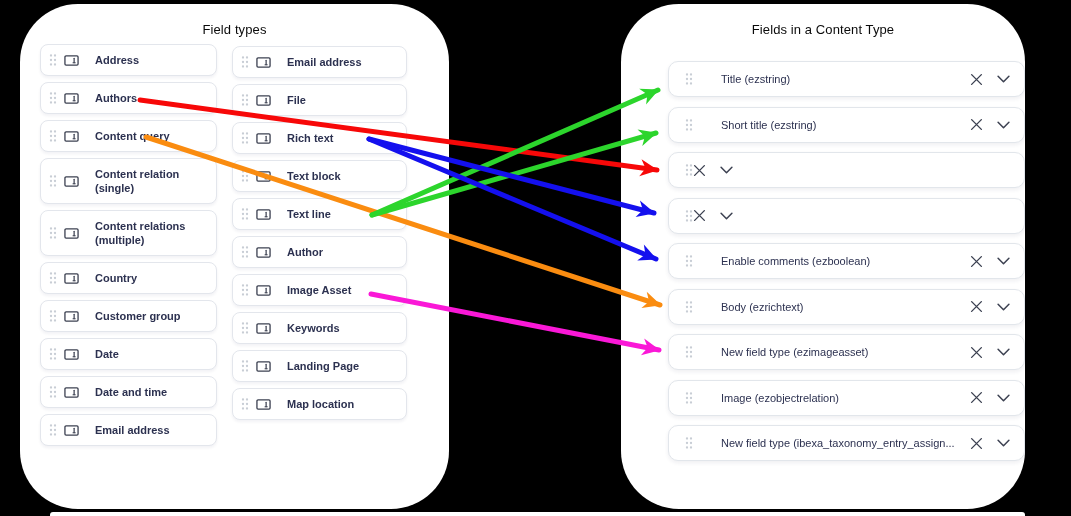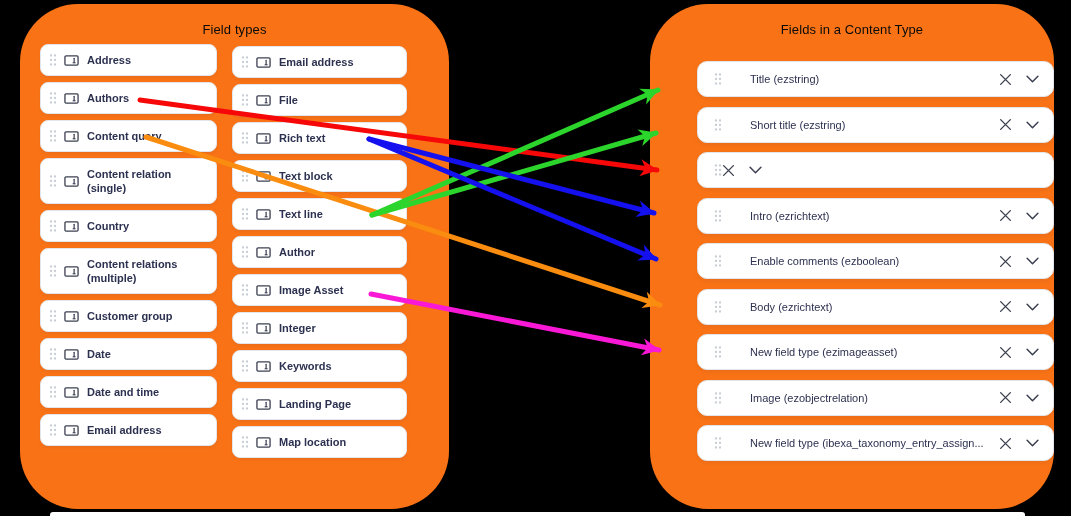--- a/index.html
+++ b/index.html
@@ -8,25 +8,25 @@
     background: #000;
     font-family: "Liberation Sans", sans-serif;
     position: relative;
     overflow: hidden;
   }
   .stage { position: absolute; inset: 0; background: #000; border-radius: 10px; overflow: hidden; }
 
   .panel {
     position: absolute;
     top: 4px; height: 505px;
-    background: #f97316;
+    background: #ffffff;
     border-radius: 58px;
   }
   .panel.left  { left: 20px;  width: 429px; }
-  .panel.right { left: 650px; width: 404px; }
+  .panel.right { left: 621px; width: 404px; }
 
   .panel-title {
     position: absolute; top: 18px; left: 0; right: 0;
     margin: 0; text-align: center;
     font-size: 13px; font-weight: 400; color: #0a0a0a;
     letter-spacing: .1px;
   }
 
   .col {
     position: absolute;
@@ -40,21 +40,21 @@
     background: #fff;
     border: 1px solid #e3e6ec;
     border-radius: 8px;
     box-shadow: 0 2px 3px rgba(28,40,80,.06);
     display: flex; align-items: center;
     padding: 8px;
     cursor: grab;
   }
   .card .clabel {
     font-size: 11px; font-weight: 700; line-height: 14px;
-    color: #2c3150; margin-left: 8px;
+    color: #2c3150; margin-left: 16px;
   }
   .ficon { flex: 0 0 auto; margin-left: 7px; }
   .drag  { flex: 0 0 auto; }
 
   .rows {
     position: absolute; left: 47px; top: 57px; width: 357px;
     display: flex; flex-direction: column; gap: 9.5px;
   }
   .row {
     box-sizing: border-box;
@@ -180,40 +180,40 @@
               <circle cx="6" cy="7" r="1.15"></circle>
         <circle cx="2" cy="11.5" r="1.15"></circle>
               <circle cx="6" cy="11.5" r="1.15"></circle>
       </g>
     </svg>
     <svg class="ficon" width="15" height="13" viewBox="0 0 16 13">
       <rect x="1" y="1.6" width="14" height="9.8" rx="1.2" fill="none" stroke="#3c4151" stroke-width="1.4"></rect>
       <path d="M10.8 4.1 v4.8" stroke="#3c4151" stroke-width="1.3" stroke-linecap="round"></path>
       <path d="M9.6 8.9 h2.4" stroke="#3c4151" stroke-width="1.1" stroke-linecap="round"></path>
     </svg>
+    <span class="clabel">Content relations (multiple)</span>
+  </div>
+
+  <div class="card">
+    <svg class="drag" width="8" height="14" viewBox="0 0 8 14">
+      <g fill="#c8cdd5">
+        <circle cx="2" cy="2.5" r="1.15"></circle>
+              <circle cx="6" cy="2.5" r="1.15"></circle>
+        <circle cx="2" cy="7" r="1.15"></circle>
+              <circle cx="6" cy="7" r="1.15"></circle>
+        <circle cx="2" cy="11.5" r="1.15"></circle>
+              <circle cx="6" cy="11.5" r="1.15"></circle>
+      </g>
+    </svg>
+    <svg class="ficon" width="15" height="13" viewBox="0 0 16 13">
+      <rect x="1" y="1.6" width="14" height="9.8" rx="1.2" fill="none" stroke="#3c4151" stroke-width="1.4"></rect>
+      <path d="M10.8 4.1 v4.8" stroke="#3c4151" stroke-width="1.3" stroke-linecap="round"></path>
+      <path d="M9.6 8.9 h2.4" stroke="#3c4151" stroke-width="1.1" stroke-linecap="round"></path>
+    </svg>
     <span class="clabel">Country</span>
-  </div>
-
-  <div class="card">
-    <svg class="drag" width="8" height="14" viewBox="0 0 8 14">
-      <g fill="#c8cdd5">
-        <circle cx="2" cy="2.5" r="1.15"></circle>
-              <circle cx="6" cy="2.5" r="1.15"></circle>
-        <circle cx="2" cy="7" r="1.15"></circle>
-              <circle cx="6" cy="7" r="1.15"></circle>
-        <circle cx="2" cy="11.5" r="1.15"></circle>
-              <circle cx="6" cy="11.5" r="1.15"></circle>
-      </g>
-    </svg>
-    <svg class="ficon" width="15" height="13" viewBox="0 0 16 13">
-      <rect x="1" y="1.6" width="14" height="9.8" rx="1.2" fill="none" stroke="#3c4151" stroke-width="1.4"></rect>
-      <path d="M10.8 4.1 v4.8" stroke="#3c4151" stroke-width="1.3" stroke-linecap="round"></path>
-      <path d="M9.6 8.9 h2.4" stroke="#3c4151" stroke-width="1.1" stroke-linecap="round"></path>
-    </svg>
-    <span class="clabel">Content relations (multiple)</span>
   </div>
 
   <div class="card">
     <svg class="drag" width="8" height="14" viewBox="0 0 8 14">
       <g fill="#c8cdd5">
         <circle cx="2" cy="2.5" r="1.15"></circle>
               <circle cx="6" cy="2.5" r="1.15"></circle>
         <circle cx="2" cy="7" r="1.15"></circle>
               <circle cx="6" cy="7" r="1.15"></circle>
         <circle cx="2" cy="11.5" r="1.15"></circle>
@@ -412,38 +412,20 @@
       </g>
     </svg>
     <svg class="ficon" width="15" height="13" viewBox="0 0 16 13">
       <rect x="1" y="1.6" width="14" height="9.8" rx="1.2" fill="none" stroke="#3c4151" stroke-width="1.4"></rect>
       <path d="M10.8 4.1 v4.8" stroke="#3c4151" stroke-width="1.3" stroke-linecap="round"></path>
       <path d="M9.6 8.9 h2.4" stroke="#3c4151" stroke-width="1.1" stroke-linecap="round"></path>
     </svg>
     <span class="clabel">Image Asset</span>
   </div>
 
-  <div class="card">
-    <svg class="drag" width="8" height="14" viewBox="0 0 8 14">
-      <g fill="#c8cdd5">
-        <circle cx="2" cy="2.5" r="1.15"></circle>
-              <circle cx="6" cy="2.5" r="1.15"></circle>
-        <circle cx="2" cy="7" r="1.15"></circle>
-              <circle cx="6" cy="7" r="1.15"></circle>
-        <circle cx="2" cy="11.5" r="1.15"></circle>
-              <circle cx="6" cy="11.5" r="1.15"></circle>
-      </g>
-    </svg>
-    <svg class="ficon" width="15" height="13" viewBox="0 0 16 13">
-      <rect x="1" y="1.6" width="14" height="9.8" rx="1.2" fill="none" stroke="#3c4151" stroke-width="1.4"></rect>
-      <path d="M10.8 4.1 v4.8" stroke="#3c4151" stroke-width="1.3" stroke-linecap="round"></path>
-      <path d="M9.6 8.9 h2.4" stroke="#3c4151" stroke-width="1.1" stroke-linecap="round"></path>
-    </svg>
-    <span class="clabel">Integer</span>
-  </div>
 
   <div class="card">
     <svg class="drag" width="8" height="14" viewBox="0 0 8 14">
       <g fill="#c8cdd5">
         <circle cx="2" cy="2.5" r="1.15"></circle>
               <circle cx="6" cy="2.5" r="1.15"></circle>
         <circle cx="2" cy="7" r="1.15"></circle>
               <circle cx="6" cy="7" r="1.15"></circle>
         <circle cx="2" cy="11.5" r="1.15"></circle>
               <circle cx="6" cy="11.5" r="1.15"></circle>
@@ -563,21 +545,20 @@
     <svg class="drag" width="8" height="14" viewBox="0 0 8 14">
       <g fill="#c8cdd5">
         <circle cx="2" cy="2.5" r="1.15"></circle>
               <circle cx="6" cy="2.5" r="1.15"></circle>
         <circle cx="2" cy="7" r="1.15"></circle>
               <circle cx="6" cy="7" r="1.15"></circle>
         <circle cx="2" cy="11.5" r="1.15"></circle>
               <circle cx="6" cy="11.5" r="1.15"></circle>
       </g>
     </svg>
-    <span class="rlabel">Intro (ezrichtext)</span>
     <svg class="xicon" width="13" height="13" viewBox="0 0 12 12">
       <path d="M1.5 1.5 L10.5 10.5 M10.5 1.5 L1.5 10.5" stroke="#3c4151" stroke-width="1.3" stroke-linecap="round"></path>
     </svg>
     <svg class="chev" width="13" height="8" viewBox="0 0 12 7">
       <path d="M1 1 L6 6 L11 1" fill="none" stroke="#3c4151" stroke-width="1.4" stroke-linecap="round" stroke-linejoin="round"></path>
     </svg>
   </div>
 
   <div class="row">
     <svg class="drag" width="8" height="14" viewBox="0 0 8 14">

